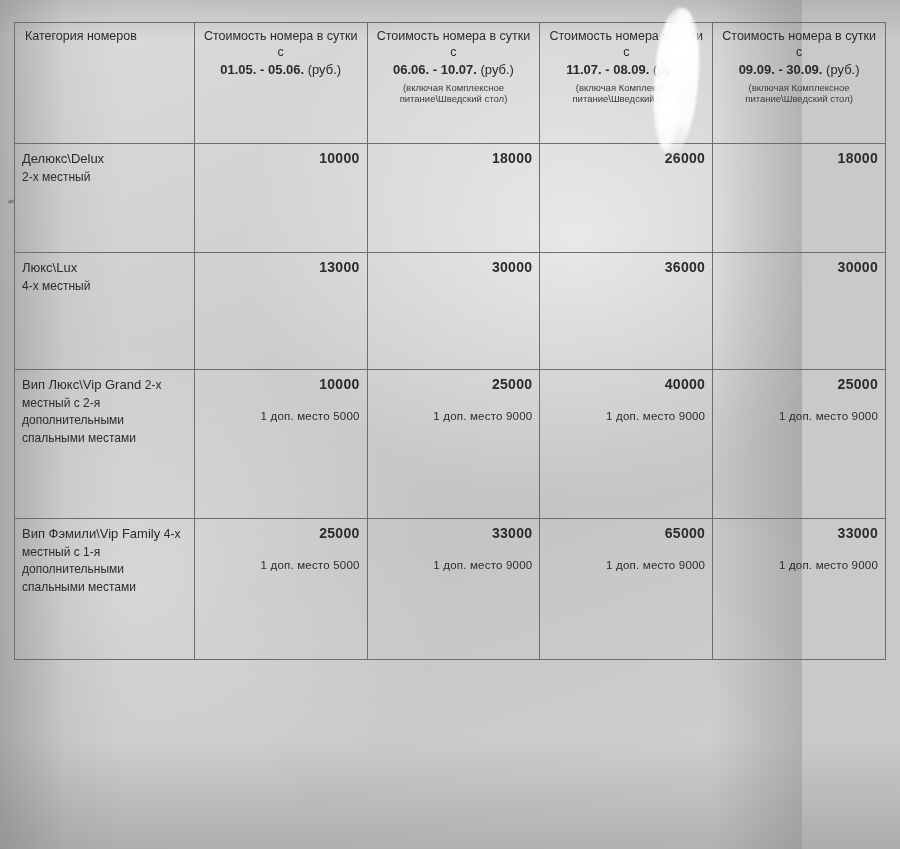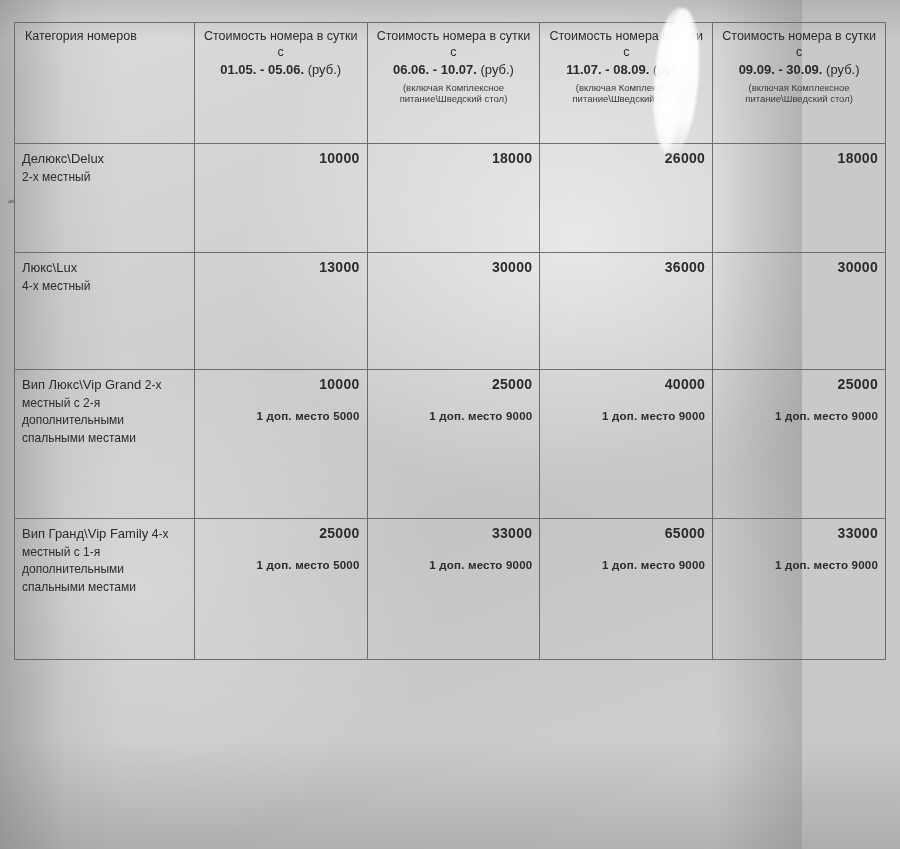--- a/index.html
+++ b/index.html
@@ -109,21 +109,21 @@
   }
   td.price-cell .amount {
     font-weight: bold;
     font-size: 14px;
     letter-spacing: 0.3px;
   }
   td.price-cell .extra {
     display: block;
     margin-top: 18px;
     font-size: 11.5px;
-    font-weight: bold;
+    font-weight: normal;
     letter-spacing: 0.2px;
   }
 
   tr.r-delux td { height: 96px; }
   tr.r-lux td { height: 104px; }
   tr.r-vip td { height: 104px; }
   tr.r-viptwin td { height: 96px; }
   tr.r-grand td { height: 136px; }
   tr.r-family td { height: 128px; }
 
@@ -260,21 +260,21 @@
           <span class="extra">1 доп. место  9000</span>
         </td>
         <td class="price-cell">
           <span class="amount">25000</span>
           <span class="extra">1 доп. место 9000</span>
         </td>
       </tr>
 
       <tr class="r-family">
         <td class="room">
-          <span class="rname">Вип Гранд\Vip Family</span>
+          <span class="rname">Вип Фэмили\Vip Family</span>
           <span class="rsub">4-х местный с 1-я дополнительными спальными местами</span>
         </td>
         <td class="price-cell">
           <span class="amount">25000</span>
           <span class="extra">1 доп. место  5000</span>
         </td>
         <td class="price-cell">
           <span class="amount">33000</span>
           <span class="extra">1 доп. место   9000</span>
         </td>

